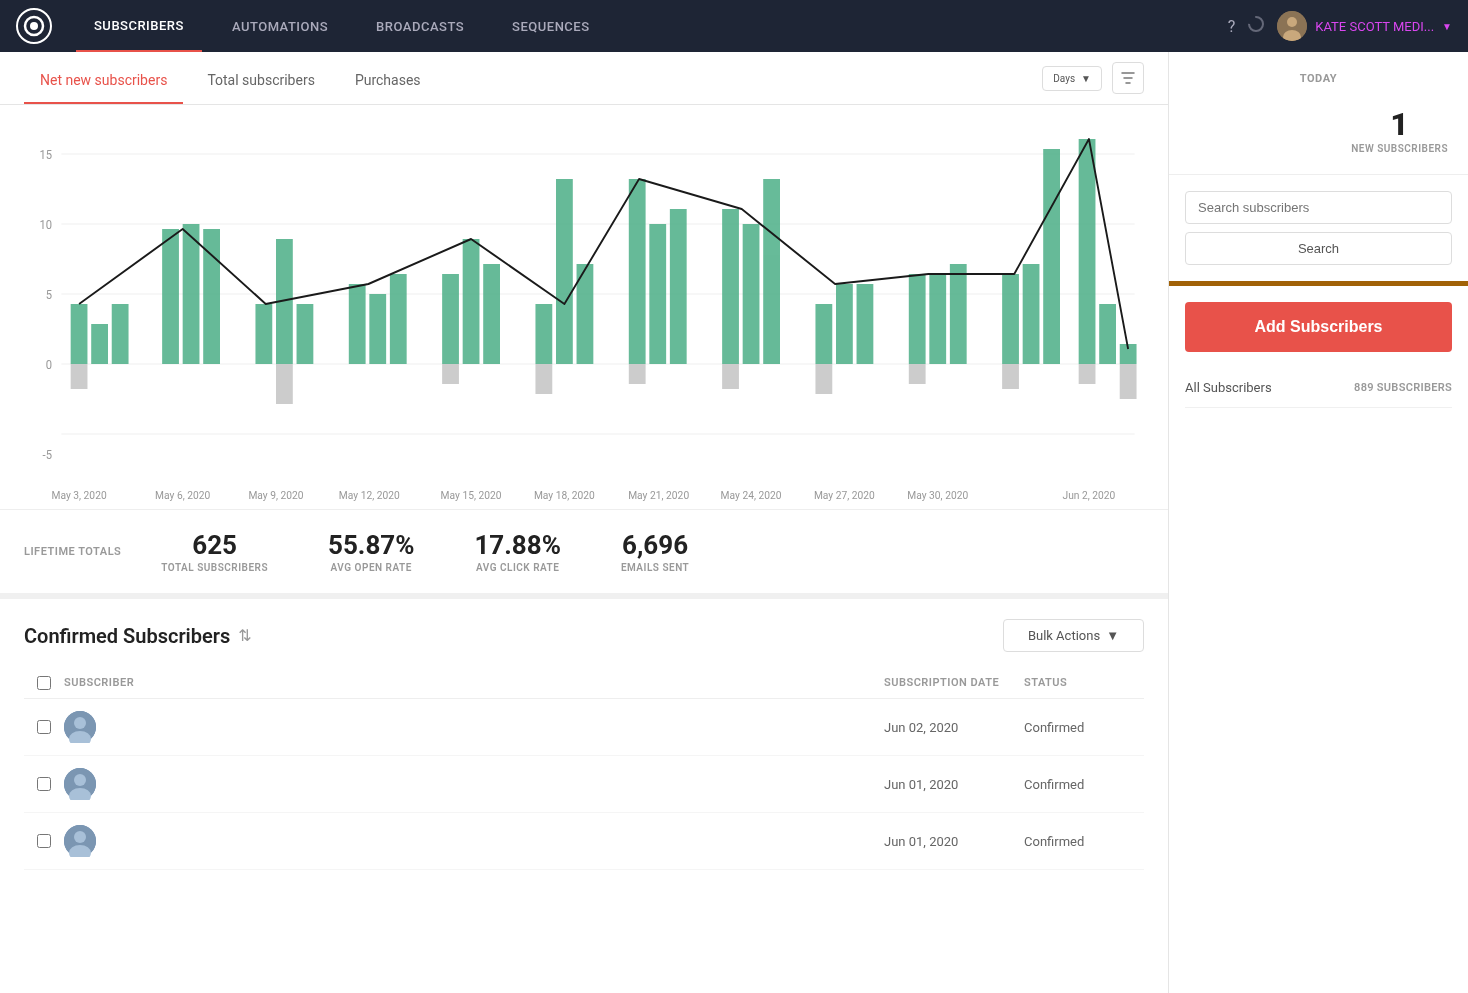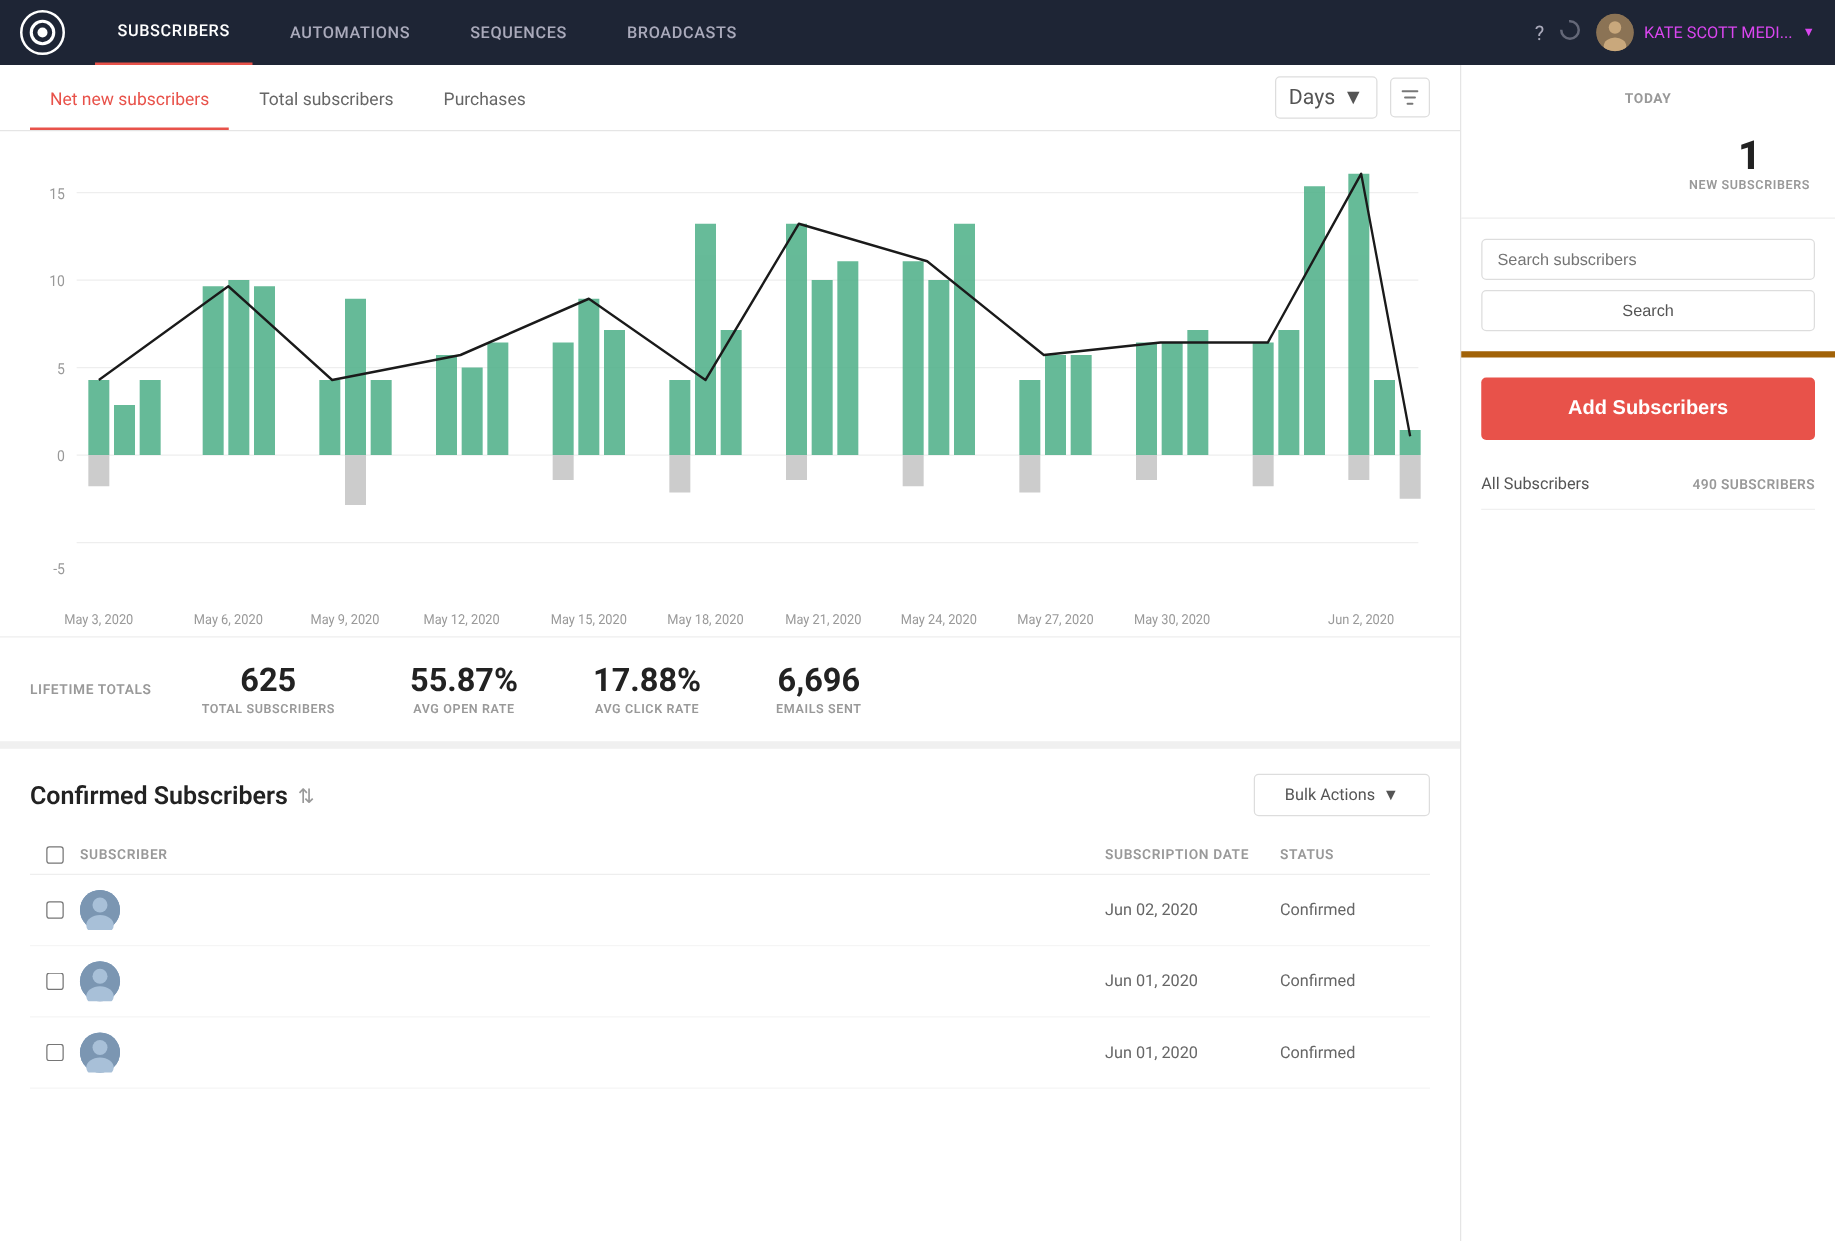--- a/index.html
+++ b/index.html
@@ -20,21 +20,21 @@
     .main-container { display: flex; height: calc(993px - 52px); }
     .left-panel { flex: 1; overflow: auto; background: white; }
     .right-panel { width: 300px; background: white; border-left: 1px solid #e5e5e5; display: flex; flex-direction: column; }
 
     
     .tabs-bar { display: flex; align-items: center; padding: 0 24px; border-bottom: 1px solid #e5e5e5; background: white; position: relative; }
     .tab { padding: 20px 16px 16px; font-size: 14px; color: #666; cursor: pointer; position: relative; margin-right: 8px; }
     .tab.active { color: #e8524a; }
     .tab.active::after { content: ''; position: absolute; bottom: 0; left: 0; right: 0; height: 2px; background: #e8524a; }
     .tabs-controls { margin-left: auto; display: flex; align-items: center; gap: 10px; }
-    .days-select { display: flex; align-items: center; gap: 6px; border: 1px solid #ddd; border-radius: 4px; padding: 6px 10px; font-size: 17px; color: #555; cursor: pointer; background: white; }
+    .days-select { display: flex; align-items: center; gap: 6px; border: 1px solid #ddd; border-radius: 4px; padding: 6px 10px; font-size: 10px; color: #555; cursor: pointer; background: white; }
     .filter-btn { width: 32px; height: 32px; display: flex; align-items: center; justify-content: center; border: 1px solid #ddd; border-radius: 4px; cursor: pointer; color: #777; }
     .date-range { display: flex; align-items: center; gap: 6px; border: 1px solid #ddd; border-radius: 4px; padding: 6px 12px; font-size: 13px; color: #555; }
     .date-range-icon { color: #999; margin-left: 6px; }
 
     
     .chart-area { padding: 24px 24px 0; background: white; }
     .chart-container { position: relative; height: 380px; }
     svg.chart-svg { width: 100%; height: 100%; }
 
     
@@ -88,22 +88,22 @@
 <nav class="nav">
   <div class="nav-logo">
     <svg width="22" height="22" viewBox="0 0 22 22" fill="none">
       <circle cx="11" cy="11" r="9" stroke="white" stroke-width="2.5" fill="none"></circle>
       <circle cx="11" cy="11" r="4" fill="white"></circle>
     </svg>
   </div>
   <div class="nav-links">
     <div class="nav-link active">SUBSCRIBERS</div>
     <div class="nav-link">AUTOMATIONS</div>
+    <div class="nav-link">BROADCASTS</div>
     <div class="nav-link">SEQUENCES</div>
-    <div class="nav-link">BROADCASTS</div>
   </div>
   <div class="nav-right">
     <div class="nav-icon">?</div>
     <div class="nav-icon" style="opacity:0.5;">
       <svg width="18" height="18" viewBox="0 0 18 18">
           <circle cx="9" cy="9" r="7" stroke="#aab" stroke-width="2" fill="none" stroke-dasharray="22 10"></circle>
         </svg>
     </div>
     <div class="nav-user">
       <div class="nav-avatar">
@@ -349,17 +349,17 @@
     <div class="right-search-area">
       <input class="search-input" type="text" placeholder="Search subscribers" style="">
       <button class="search-btn">Search</button>
     </div>
 
     <button class="add-subscribers-btn">Add Subscribers</button>
 
     <div class="right-panel-list">
       <div class="right-list-item">
         <span class="right-list-label">All Subscribers</span>
-        <span class="right-list-value">490 SUBSCRIBERS</span>
+        <span class="right-list-value">889 SUBSCRIBERS</span>
       </div>
     </div>
   </div>
 </div>
 
 </body></html>

